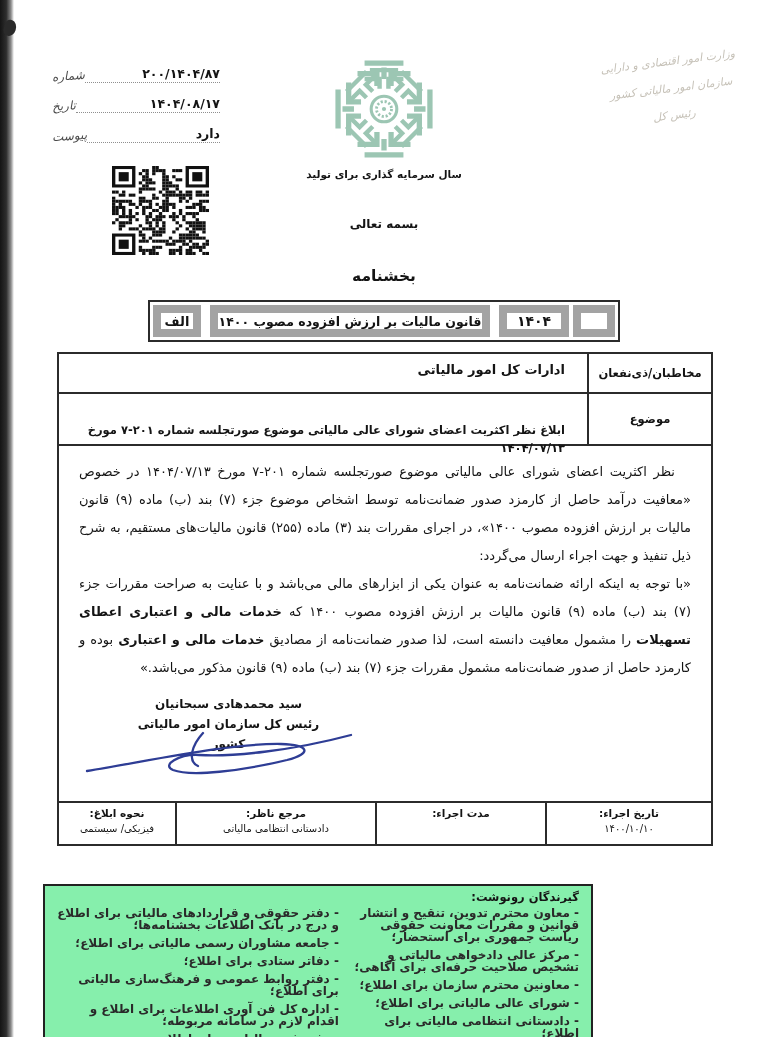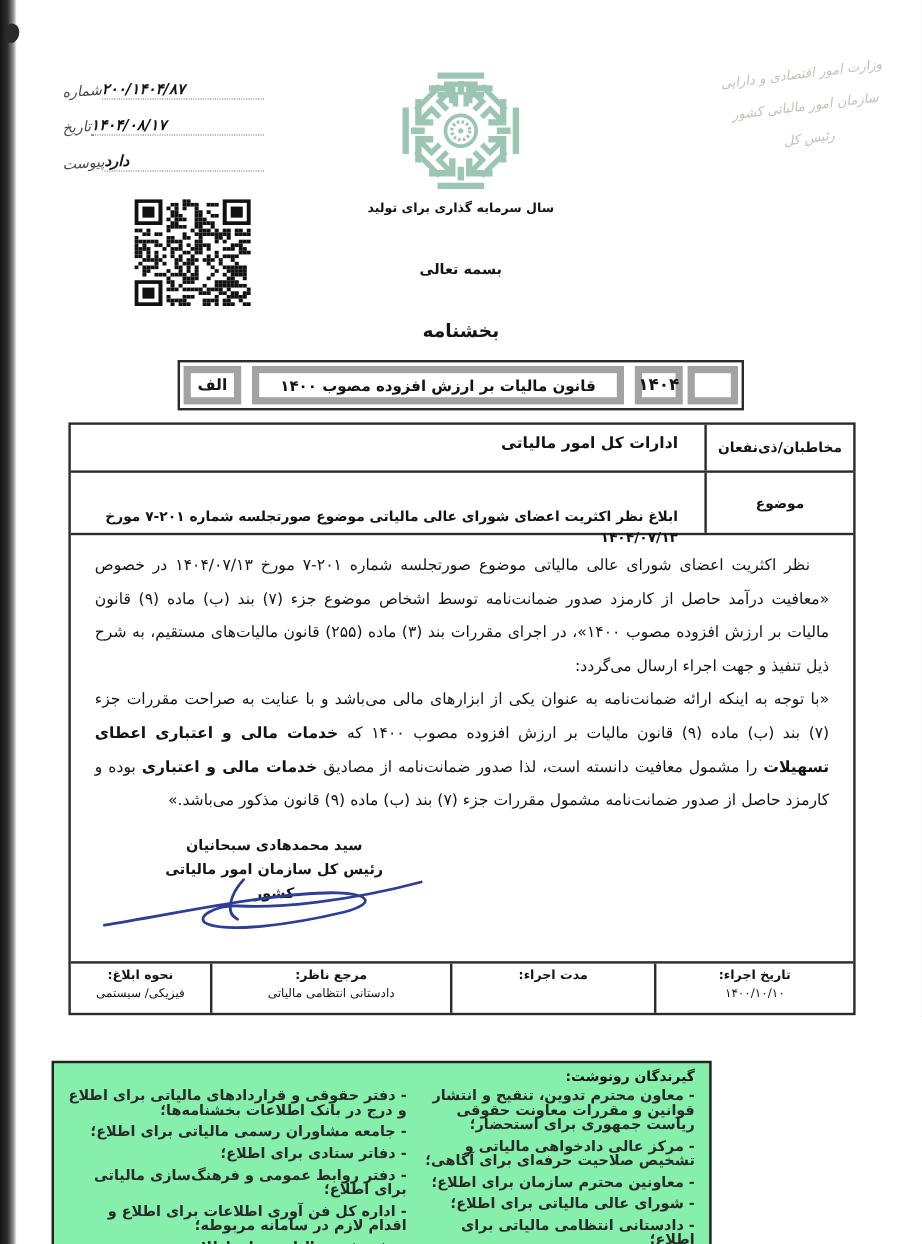--- a/index.html
+++ b/index.html
@@ -13,21 +13,21 @@
   .scan-edge-left{ position:absolute; left:0; top:0; bottom:0; width:14px;
     background:linear-gradient(90deg,#141414 0%,#2e2e2e 45%,#8a8a8a 78%,#ffffff 100%); }
   .scan-blob{ position:absolute; left:4px; top:20px; width:12px; height:16px;
     background:#2a2a2a; border-radius:40% 60% 55% 45%; transform:rotate(18deg); }
 
   
   .lh-info{ position:absolute; left:52px; top:66px; width:168px; font-size:12px; }
   .lh-row{ display:flex; align-items:flex-end; margin-bottom:13px; }
   .script{ font-family:"DejaVu Serif", serif; font-style:italic; color:#4a4a4a;
     font-size:12px; transform:rotate(-4deg); white-space:nowrap; }
-  .lh-line{ flex:1; border-bottom:1px dotted #8f8f8f; text-align:left; padding-bottom:1px;font-style:italic; }
+  .lh-line{ flex:1; border-bottom:1px dotted #8f8f8f; text-align:right; padding-bottom:1px; }
   .lh-value{ font-weight:bold; font-size:12.5px; letter-spacing:.3px; }
 
   
   .ministry{ position:absolute; right:6px; top:48px; width:182px; text-align:center;
     font-family:"DejaVu Serif", serif; font-style:italic;
     color:#b3ada0; opacity:.75; transform:rotate(-7deg);
     font-size:11px; line-height:27px; }
 
   
   .logo-wrap{ position:absolute; left:50%; top:56px; transform:translateX(-50%);
@@ -40,25 +40,25 @@
 
   .besmele{ position:absolute; left:0; right:0; top:217px; text-align:center;
     font-weight:bold; font-size:12px; }
   .doc-type{ position:absolute; left:0; right:0; top:267px; text-align:center;
     font-weight:bold; font-size:15.5px; }
 
   
   .class-bar{ position:absolute; left:148px; top:300px; width:472px; height:42px;
     border:2px solid #2b2b2b; box-sizing:border-box; padding:3px;
     display:flex; gap:4px; background:#fff; }
-  .class-box{ border:6px solid #a3a3a3; box-sizing:border-box; height:100%;
+  .class-box{ border:8px solid #a3a3a3; box-sizing:border-box; height:100%;
     display:flex; align-items:center; justify-content:center;
     font-weight:bold; background:#fff; }
   .cb-code{ width:42px; }
-  .cb-year{ width:40px; font-size:14px; }
+  .cb-year{ width:70px; font-size:14px; }
   .cb-law{ flex:1; margin:0 5px; font-size:12.5px; }
   .cb-letter{ width:48px; font-size:13px; }
 
   
   .main-table{ position:absolute; left:57px; top:352px; width:656px; height:494px;
     border:2px solid #2b2b2b; box-sizing:border-box; background:#fff;
     display:flex; flex-direction:column; }
   .mt-row{ display:flex; border-bottom:2px solid #2b2b2b; }
   .mt-label-cell{ width:122px; flex:0 0 122px; border-left:2px solid #2b2b2b;
     display:flex; align-items:center; justify-content:center;

